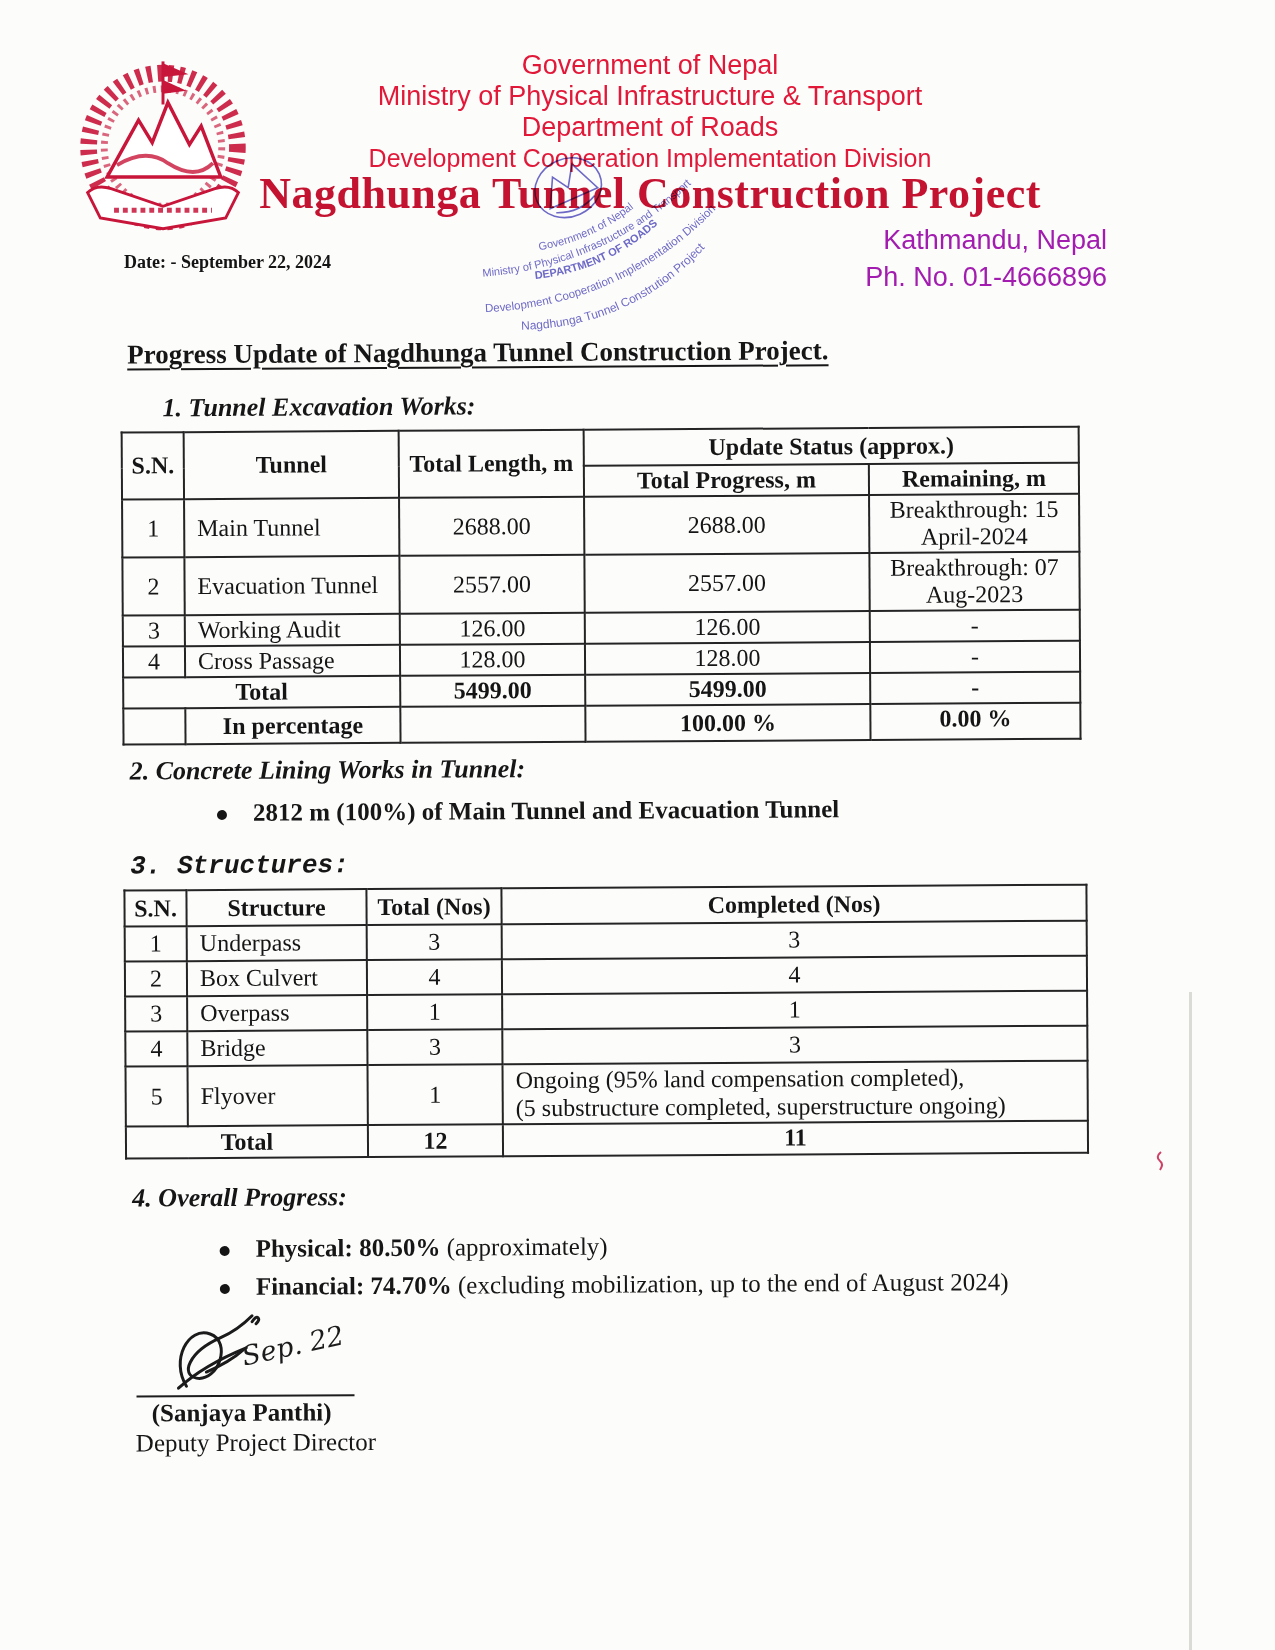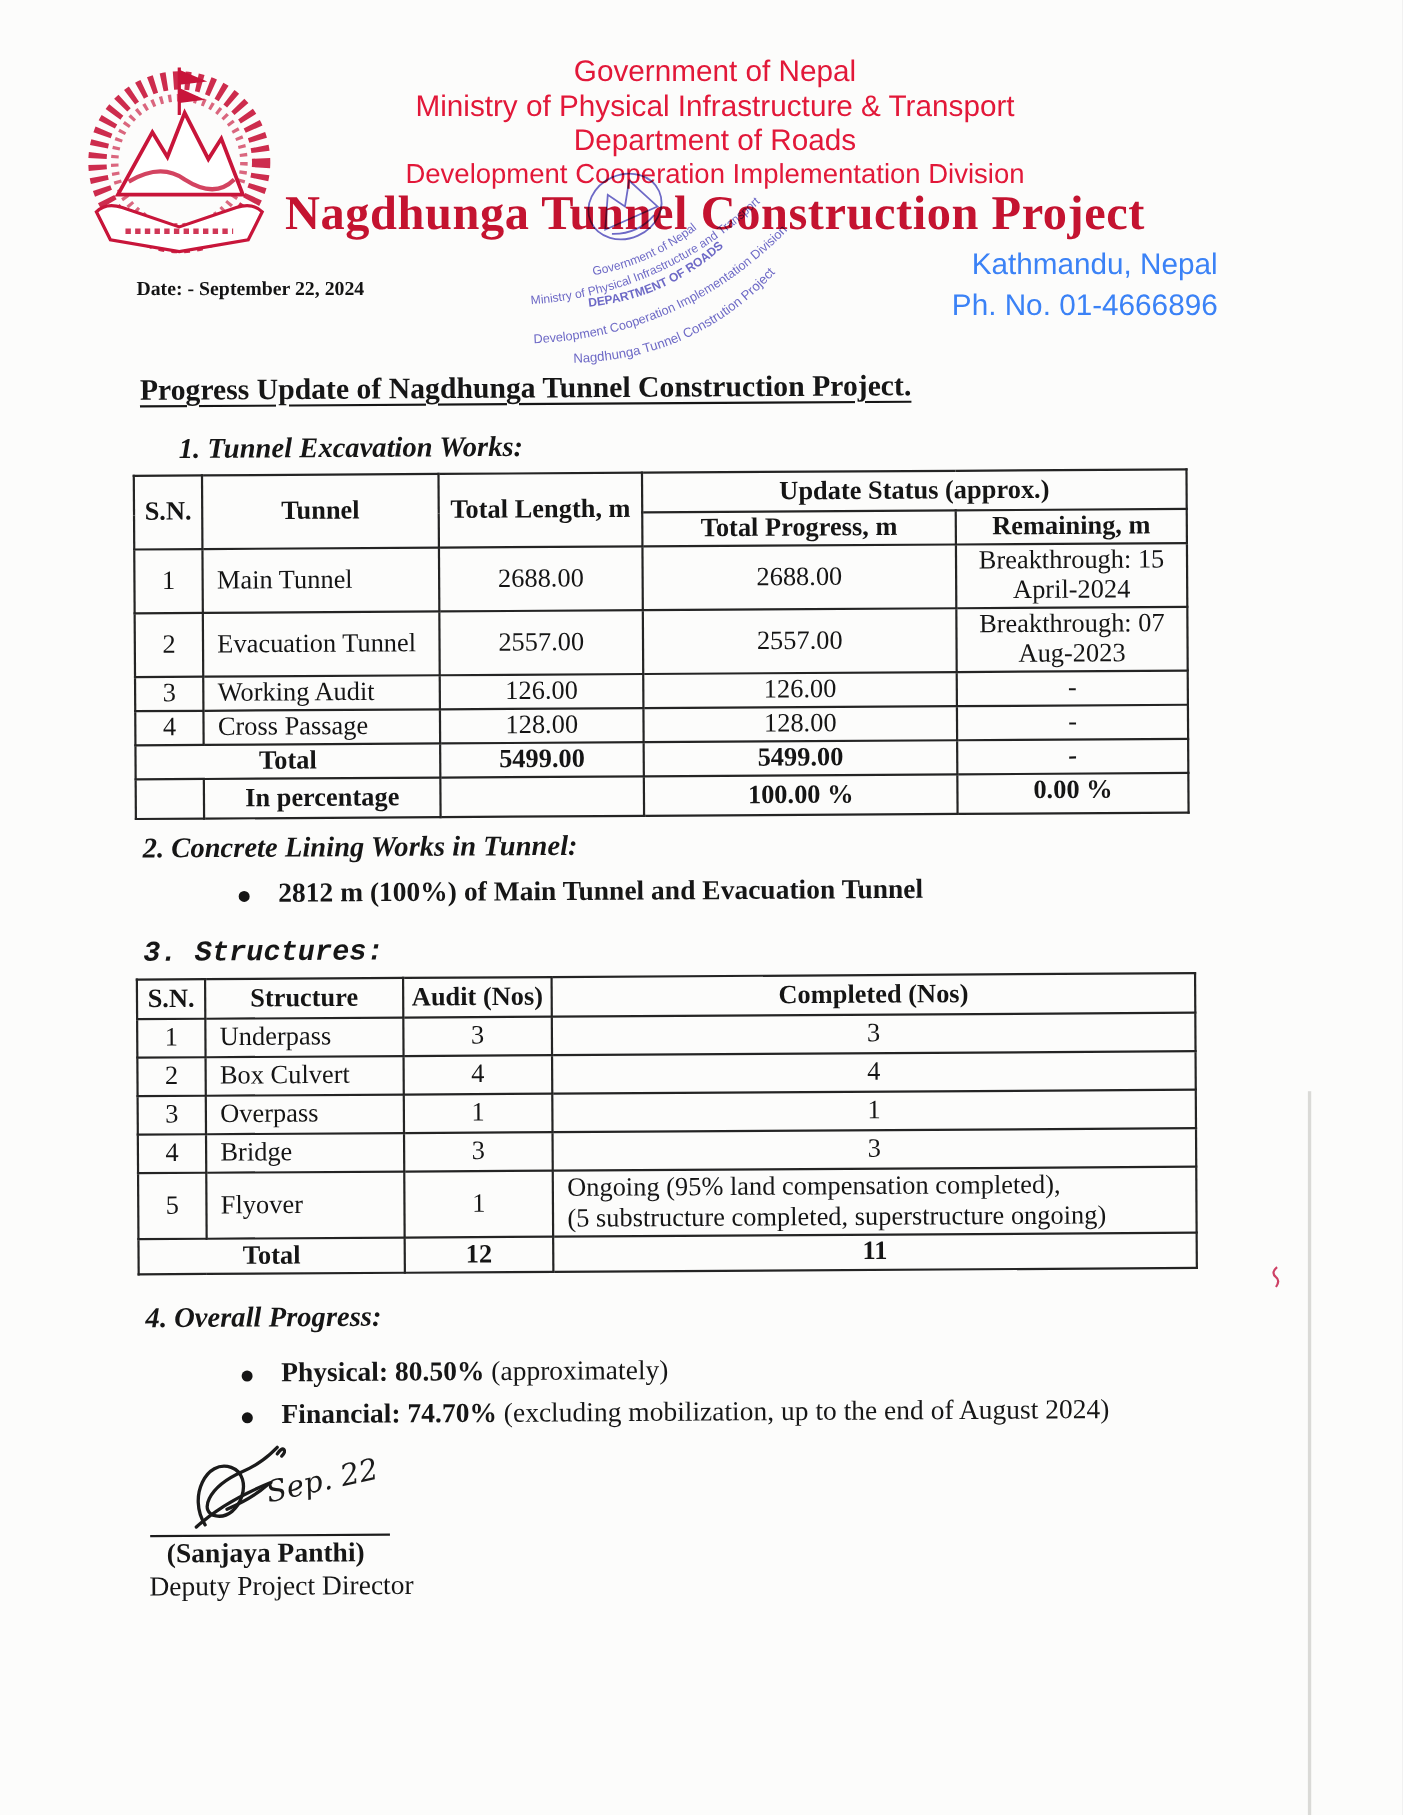--- a/index.html
+++ b/index.html
@@ -18,21 +18,21 @@
   }
   .org-line{font-size:27px;line-height:31px;}
   .org-line.l4{font-size:25px;}
   .project-title{
     position:absolute;left:160px;top:168px;width:980px;text-align:center;
     font-family:"Liberation Serif",serif;font-weight:bold;
     font-size:44px;color:#c41330;letter-spacing:.5px;
   }
   .loc-block{
     position:absolute;right:168px;top:222px;text-align:right;
-    font-family:"Liberation Sans",sans-serif;color:#3b82f6;font-size:27px;line-height:37px;
+    font-family:"Liberation Sans",sans-serif;color:#a21caf;font-size:27px;line-height:37px;
   }
   .date-line{position:absolute;left:124px;top:252px;font-weight:bold;font-size:18px;color:#141414;}
   .stamp{position:absolute;left:420px;top:138px;mix-blend-mode:multiply;opacity:.88;}
 
   
   .doc-title{
     position:absolute;left:125px;top:336px;font-size:27px;font-weight:bold;
     text-decoration:underline;text-underline-offset:5px;text-decoration-thickness:2px;
   }
   .sec-heading{position:absolute;font-size:26px;font-weight:bold;font-style:italic;}
@@ -220,21 +220,21 @@
       <colgroup>
           <col style="width:62px">
           <col style="width:180px">
           <col style="width:135px">
           <col style="width:585px">
         </colgroup>
       <tbody>
           <tr style="height:36px">
         <th class="c">S.N.</th>
         <th class="c">Structure</th>
-        <th class="c">Audit (Nos)</th>
+        <th class="c">Total (Nos)</th>
         <th class="c">Completed (Nos)</th>
       </tr>
       <tr style="height:35px">
         <td class="c">1</td>
         <td class="l">Underpass</td>
         <td class="c">3</td>
         <td class="c">3</td>
       </tr>
       <tr style="height:35px">
         <td class="c">2</td>

